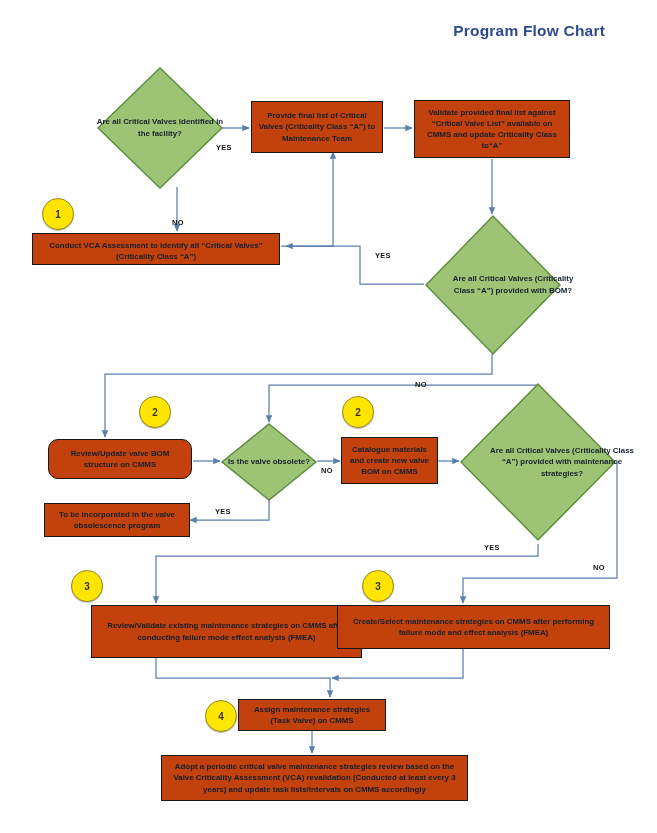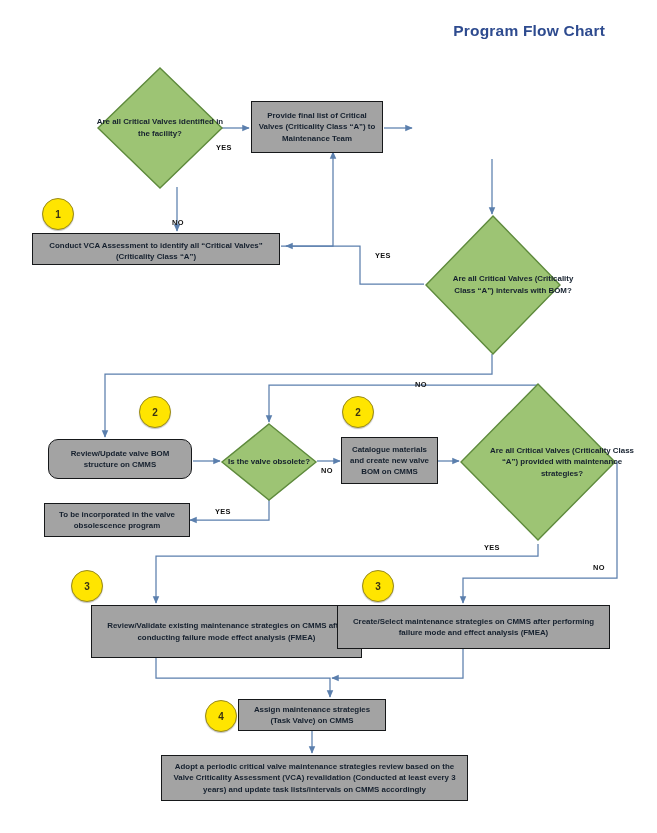--- a/index.html
+++ b/index.html
@@ -7,21 +7,21 @@
        font-family:"Liberation Sans","DejaVu Sans",sans-serif;color:#1a1a1a;}
   #canvas{position:absolute;left:0;top:0;width:657px;height:833px;}
   svg.wires{position:absolute;left:0;top:0;width:657px;height:833px;}
 
   .title{position:absolute;left:0;top:22px;width:605px;text-align:right;
          font-size:15.5px;font-weight:bold;color:#2e4b8f;letter-spacing:.2px;}
 
   .node{position:absolute;box-sizing:border-box;display:flex;align-items:center;
         justify-content:center;text-align:center;}
 
-  .proc{background:#a3a3a3;border:1.4px solid #16181a;
+  .proc{background:#c2410c;border:1.4px solid #16181a;
         font-size:7.9px;line-height:1.42;font-weight:bold;color:#15202e;
         padding:2px 4px;}
 
   .dia-wrap{position:absolute;}
   .dia-wrap svg{position:absolute;left:0;top:0;}
   .dia-text{position:absolute;left:0;top:0;width:100%;height:100%;
             display:flex;align-items:center;justify-content:center;text-align:center;
             font-size:7.9px;line-height:1.46;font-weight:bold;color:#15202e;}
 
   .badge{position:absolute;width:30px;height:30px;border-radius:50%;
@@ -87,30 +87,33 @@
     <svg width="128" height="124" viewBox="0 0 128 124">
       <polygon points="64,2 126,62 64,122 2,62" fill="#9dc474" stroke="#5e8a3c" stroke-width="1.4"></polygon>
     </svg>
     <div class="dia-text">Are all Critical Valves identified in the facility?</div>
   </div>
 
   <div class="node proc" style="left:251px;top:101px;width:132px;height:52px;">
     <span>Provide final list of Critical Valves (Criticality Class “A”) to  Maintenance Team</span>
   </div>
 
+  <div class="node proc" style="left:414px;top:100px;width:156px;height:58px;">
+    <span>Validate provided final list against “Critical Valve List” available on CMMS and update Criticality Class to“A”</span>
+  </div>
 
   <div class="node proc" style="left:32px;top:233px;width:248px;height:32px;align-items:flex-end;">
     <span>Conduct VCA Assessment to identify all “Critical Valves” (Criticality Class “A”)</span>
   </div>
 
   <div class="dia-wrap" style="left:424px;top:214px;width:138px;height:142px;">
     <svg width="138" height="142" viewBox="0 0 138 142">
       <polygon points="69,2 136,71 69,140 2,71" fill="#9dc474" stroke="#5e8a3c" stroke-width="1.4"></polygon>
     </svg>
-    <div class="dia-text" style="padding:0 20px;">Are all Critical Valves (Criticality Class “A”) intervals with BOM?</div>
+    <div class="dia-text" style="padding:0 20px;">Are all Critical Valves (Criticality Class “A”) provided with BOM?</div>
   </div>
 
   <div class="node proc" style="left:48px;top:439px;width:144px;height:40px;border-radius:10px;">
     <span>Review/Update valve BOM structure on CMMS</span>
   </div>
 
   <div class="dia-wrap" style="left:220px;top:422px;width:98px;height:80px;">
     <svg width="98" height="80" viewBox="0 0 98 80">
       <polygon points="49,2 96,40 49,78 2,40" fill="#9dc474" stroke="#5e8a3c" stroke-width="1.4"></polygon>
     </svg>

